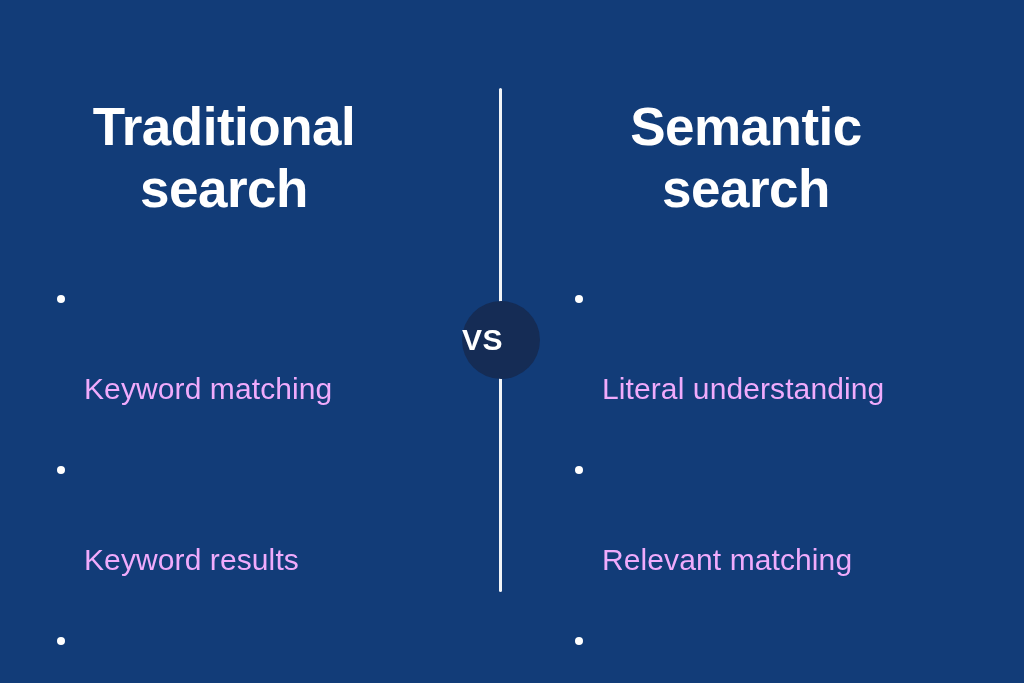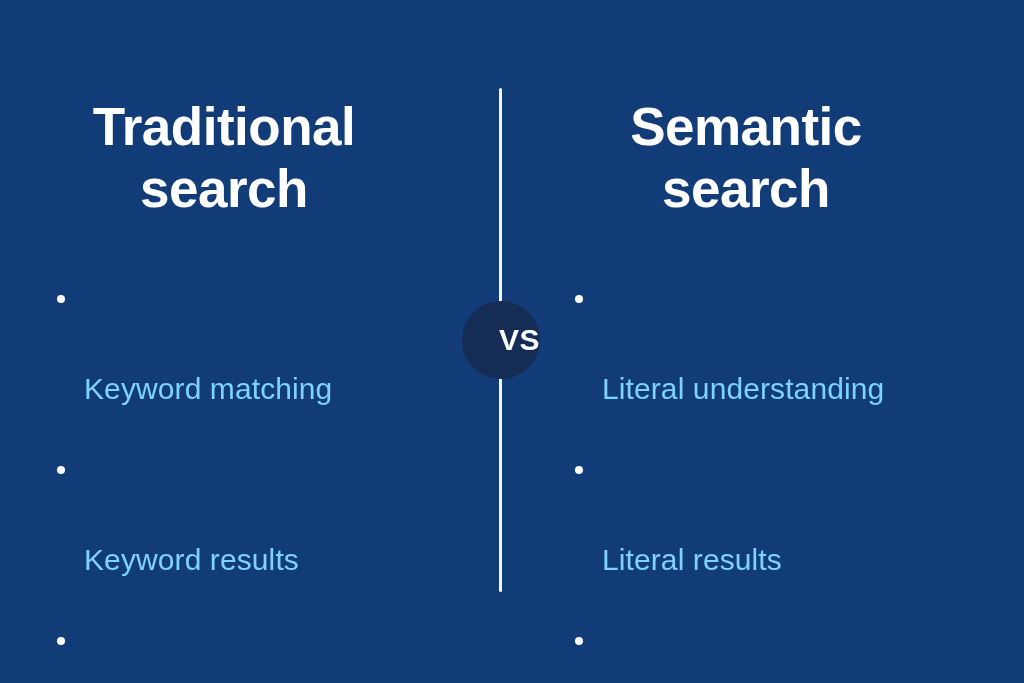--- a/index.html
+++ b/index.html
@@ -60,21 +60,21 @@
     padding: 0;
     list-style: none;
   }
   .column-left  .bullet-list { left: 50px; width: 390px; }
   .column-right .bullet-list { left: 44px; width: 420px; }
 
   .bullet-item {
     position: relative;
     padding-left: 34px;
     margin: 0 0 36px 0;
-    color: #7dd3fc;
+    color: #f0abfc;
     font-size: 30px;
     line-height: 45px;
     font-weight: 400;
     letter-spacing: 0.1px;
     white-space: pre-line;
   }
   .bullet-item:last-child { margin-bottom: 0; }
 
   .bullet-dot {
     position: absolute;
@@ -101,21 +101,21 @@
   .vs-badge {
     position: absolute;
     left: 462px;
     top: 301px;
     width: 78px;
     height: 78px;
     border-radius: 50%;
     background: #152c55;
     display: flex;
     align-items: center;
-    justify-content: flex-end;
+    justify-content: flex-start;
   }
   .vs-badge-label {
     color: #ffffff;
     font-size: 30px;
     font-weight: 700;
     letter-spacing: 0.5px;
     line-height: 1;
   }
 </style>
 </head>
@@ -147,21 +147,21 @@
     <h2 class="col-heading">Semantic
 search</h2>
 
     <ul class="bullet-list">
       <li class="bullet-item">
         <span class="bullet-dot"></span>
         <span>Literal understanding</span>
       </li>
       <li class="bullet-item">
         <span class="bullet-dot"></span>
-        <span>Literal results</span>
+        <span>Relevant matching</span>
       </li>
       <li class="bullet-item">
         <span class="bullet-dot"></span>
         
       </li>
     </ul>
   </div>
 
   <div class="divider-line" style="background: rgb(242, 244, 247);"></div>
 

